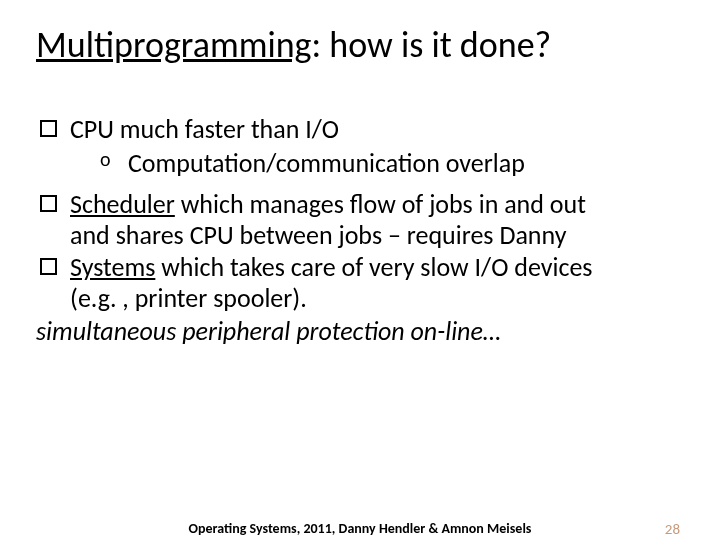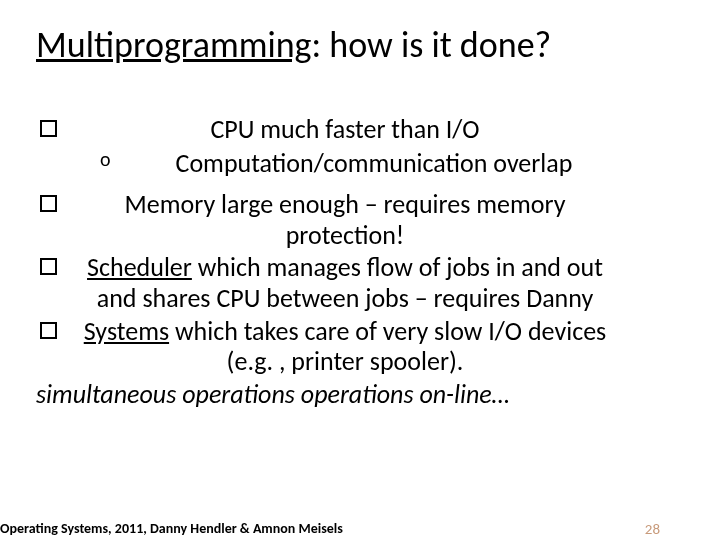--- a/index.html
+++ b/index.html
@@ -29,21 +29,20 @@
     text-decoration: underline;
   }
   .content {
     font-size: 26px;
     line-height: 1.18;
   }
   ul.bullets {
     list-style: none;
     margin: 0;
     padding: 0;
-    text-align: center;
   }
   ul.bullets > li.square {
     position: relative;
     padding-left: 34px;
     margin-bottom: 2px;
   }
   ul.bullets > li.square::before {
     content: "";
     position: absolute;
     left: 4px;
@@ -81,28 +80,28 @@
   .footer {
     position: absolute;
     bottom: 20px;
     left: 0;
     width: 720px;
   }
   .footer .src {
     position: absolute;
     left: 0;
     width: 720px;
-    text-align: left;
+    text-align: center;
     font-size: 14px;
     font-weight: 600;
     color: #000;
   }
   .footer .page {
     position: absolute;
-    right: 60px;
+    right: 40px;
     font-size: 15px;
     color: #C89A7A;
   }
 </style>
 </head>
 <body>
 <div class="slide">
 
   <div class="title">
     <span class="u">Multiprogramming</span><span>: how is it done?</span>
@@ -112,29 +111,26 @@
     <ul class="bullets">
       <li class="square">
         <span>CPU much faster than I/O</span>
         <ul class="sub">
           <li>
             <span>Computation/communication overlap</span>
           </li>
         </ul>
       </li>
       <li class="square">
-        <span>Memory large enough  – requires memory protection!</span>
-      </li>
-      <li class="square">
         <span class="ul">Scheduler</span><span> which manages flow of jobs in and out and shares CPU between jobs – requires Danny</span>
       </li>
       <li class="square">
         <span class="ul">Systems</span><span> which takes care of very slow I/O devices (e.g. , printer spooler).</span>
       </li>
     </ul>
-    <div class="spool-line">simultaneous operations operations on-line…</div>
+    <div class="spool-line">simultaneous peripheral protection on-line…</div>
   </div>
 
   <div class="footer">
     <div class="src">Operating Systems, 2011, Danny Hendler &amp; Amnon Meisels</div>
     <div class="page">28</div>
   </div>
 </div>
 
 </body></html>

